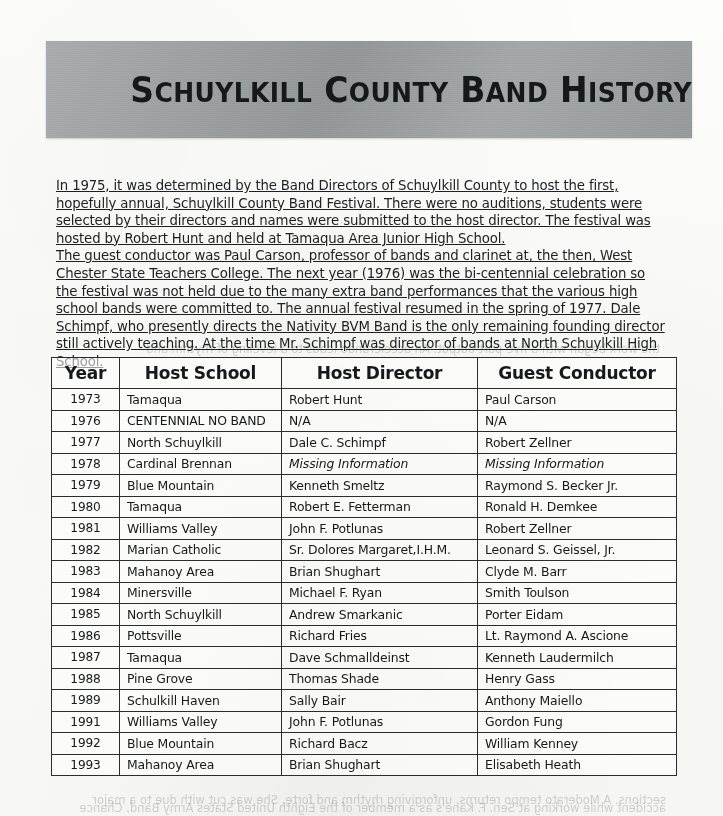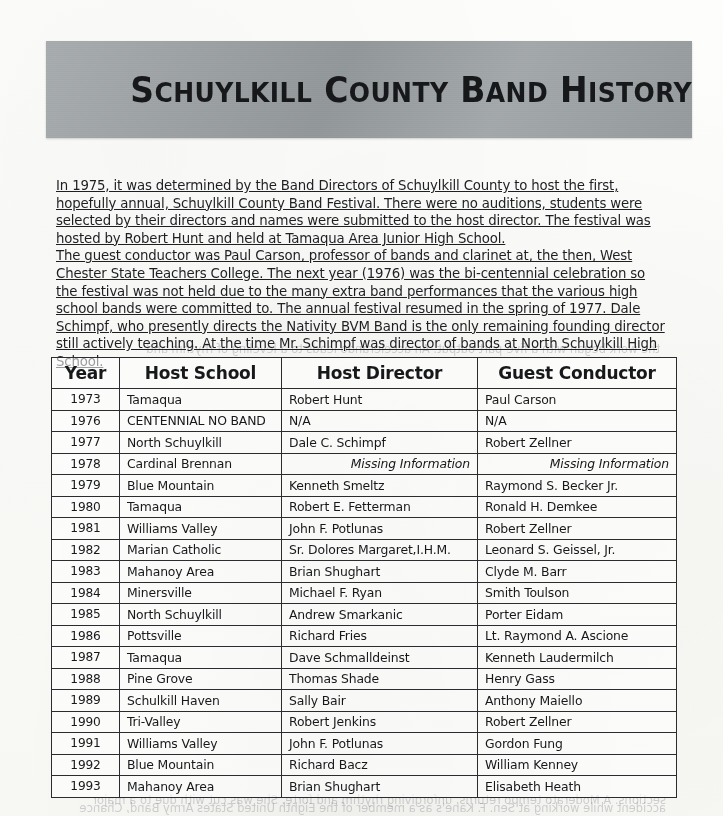--- a/index.html
+++ b/index.html
@@ -112,21 +112,21 @@
   #history-table tbody td {
     height: 21.5px;
     font-size: 12.4px;
     font-weight: 400;
     letter-spacing: -0.15px;
   }
   #history-table tbody td.col-year {
     text-align: center;
     font-size: 12.2px;
   }
-  #history-table td.missing { font-style: italic; text-align: right; }
+  #history-table td.missing { font-style: italic; text-align: left; }
 
   col.c-year { width: 68px; }
   col.c-school { width: 162px; }
   col.c-director { width: 196px; }
   col.c-conductor { width: 199px; }
 </style>
 </head>
 <body>
 
 <div id="page"></div>
@@ -244,26 +244,20 @@
         <td class="col-director">Thomas Shade</td>
         <td class="col-conductor">Henry Gass</td>
       </tr>
       <tr>
         <td class="col-year">1989</td>
         <td class="col-school">Schulkill Haven</td>
         <td class="col-director">Sally Bair</td>
         <td class="col-conductor">Anthony Maiello</td>
       </tr>
       <tr>
-        <td class="col-year">1990</td>
-        <td class="col-school">Tri-Valley</td>
-        <td class="col-director">Robert Jenkins</td>
-        <td class="col-conductor">Robert Zellner</td>
-      </tr>
-      <tr>
         <td class="col-year">1991</td>
         <td class="col-school">Williams Valley</td>
         <td class="col-director">John F. Potlunas</td>
         <td class="col-conductor">Gordon Fung</td>
       </tr>
       <tr>
         <td class="col-year">1992</td>
         <td class="col-school">Blue Mountain</td>
         <td class="col-director">Richard Bacz</td>
         <td class="col-conductor">William Kenney</td>

